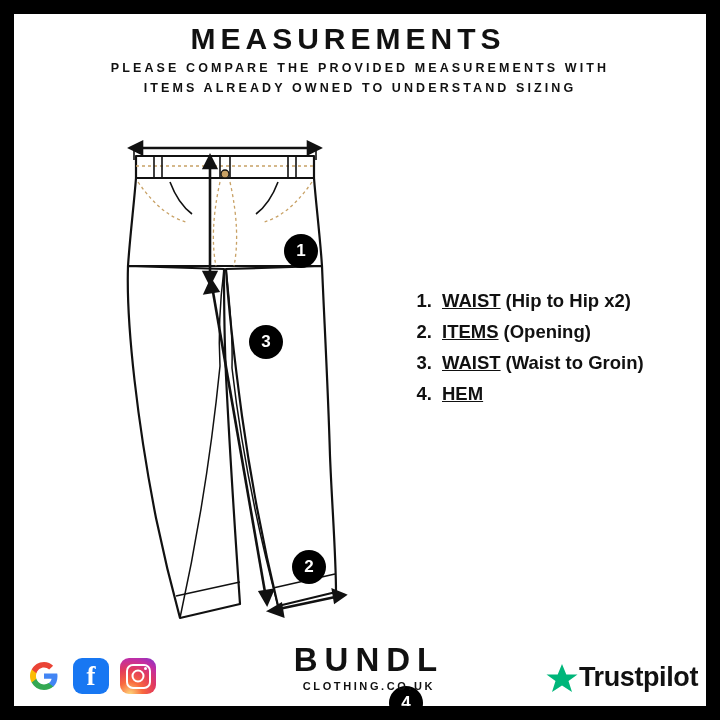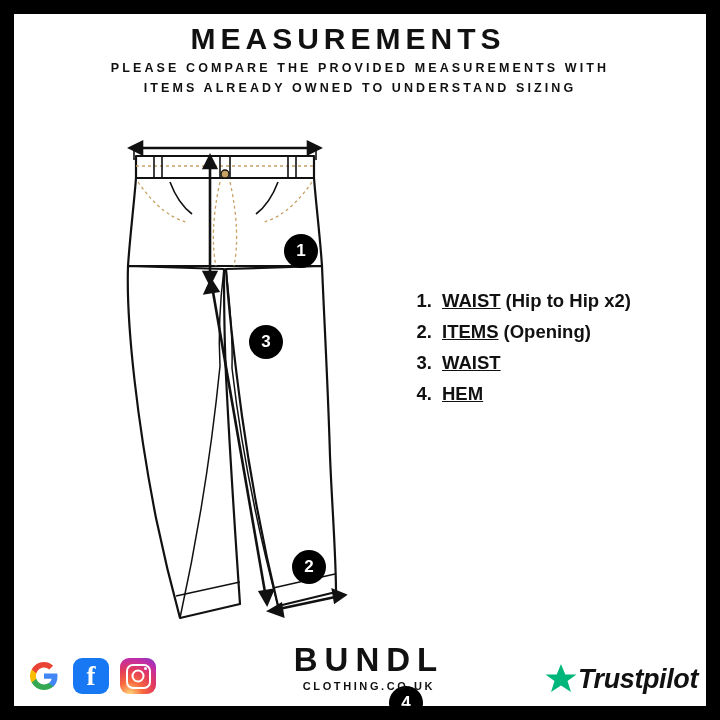--- a/index.html
+++ b/index.html
@@ -185,22 +185,20 @@
     height: 3px;
     background: #ffffff;
     border-radius: 50%;
   }
 
   .trustpilot {
     position: absolute;
     right: 8px;
     top: 648px;
     display: flex;
-    align-items: center;
-    font-style: italic;
   }
   .tp-label {
     font-size: 27px;
     font-weight: bold;
     letter-spacing: -0.4px;
     color: #111111;
   }
 </style>
 </head>
 <body>
@@ -292,20 +290,21 @@
         <span class="legend-desc">(Hip to Hip x2)</span>
       </div>
       <div class="legend-row">
         <span class="legend-num">2.</span>
         <span class="legend-term">ITEMS</span>
         <span class="legend-desc">(Opening)</span>
       </div>
       <div class="legend-row">
         <span class="legend-num">3.</span>
         <span class="legend-term">WAIST</span>
+        <span class="legend-desc">(Waist to Groin)</span>
       </div>
       <div class="legend-row">
         <span class="legend-num">4.</span>
         <span class="legend-term">HEM</span>
       </div>
     </div>
 
     <div class="brand">
       <div class="brand-name">BUNDL</div>
       <div class="brand-sub">CLOTHING.CO.UK</div>

